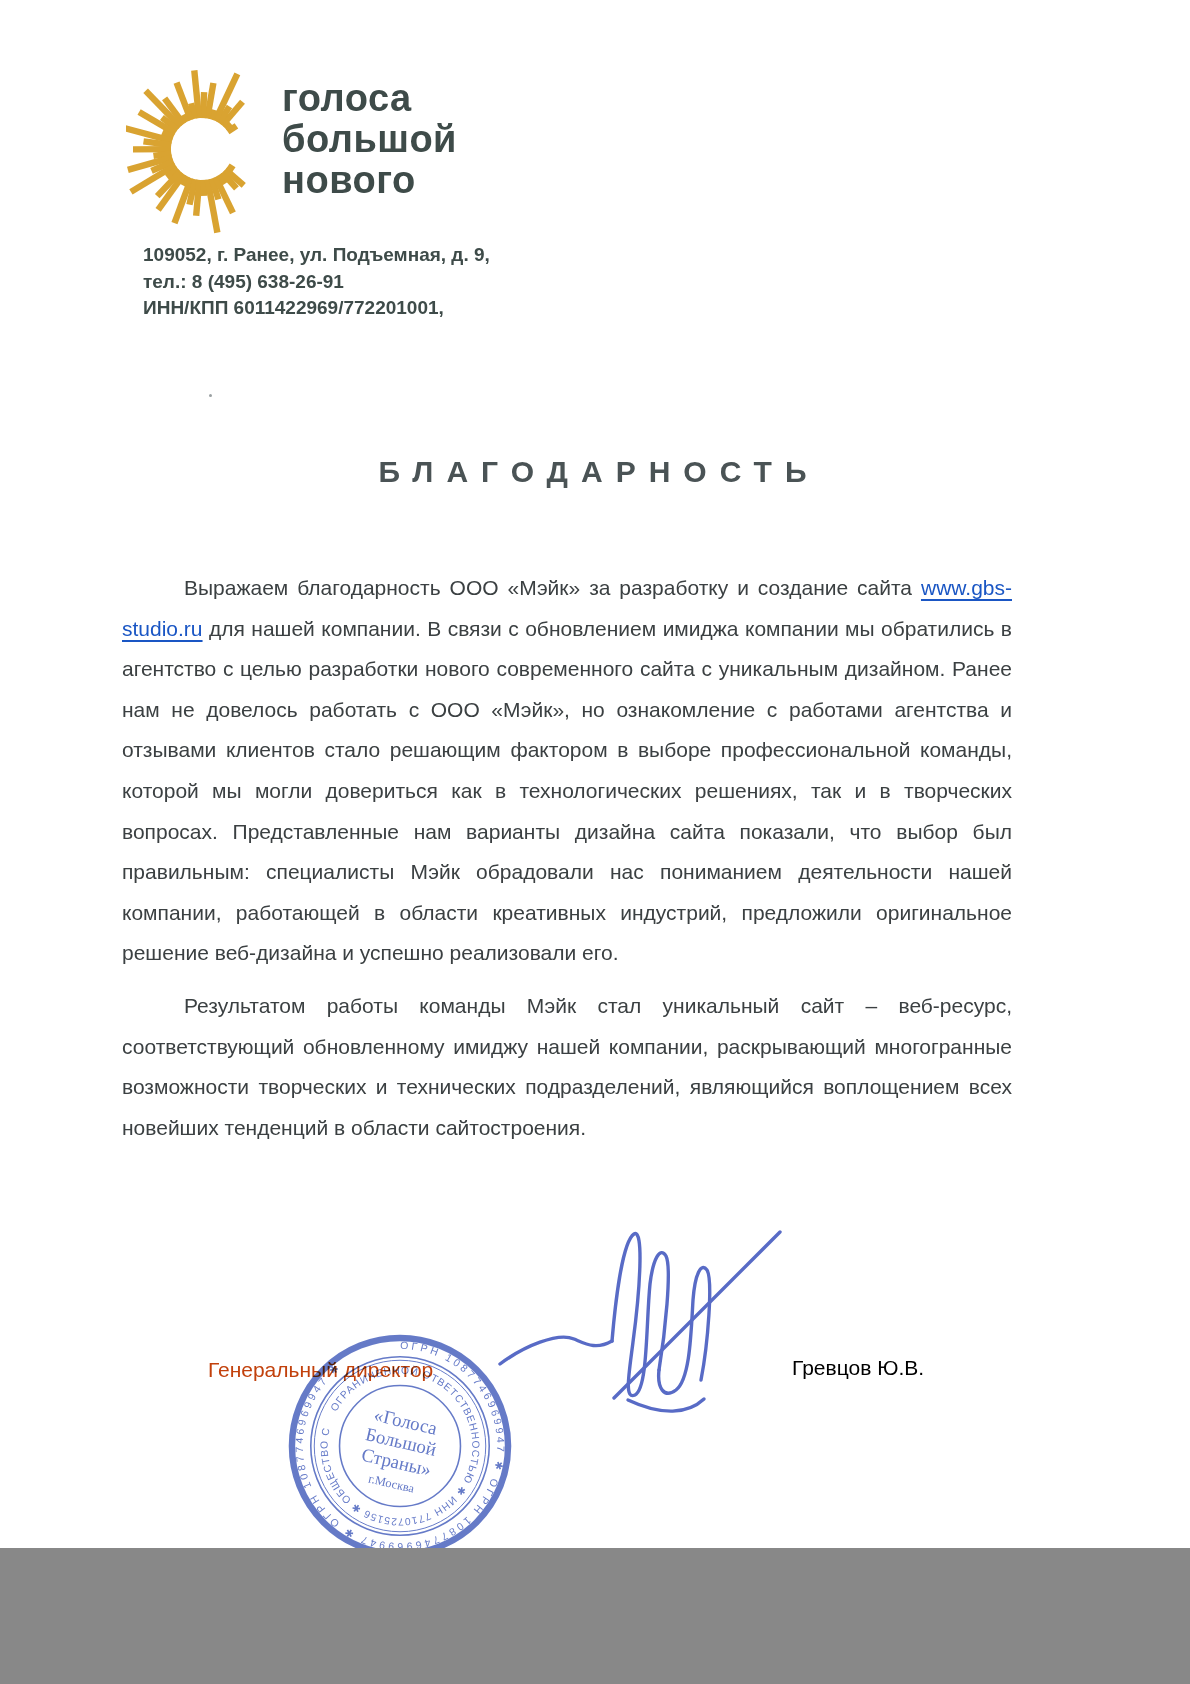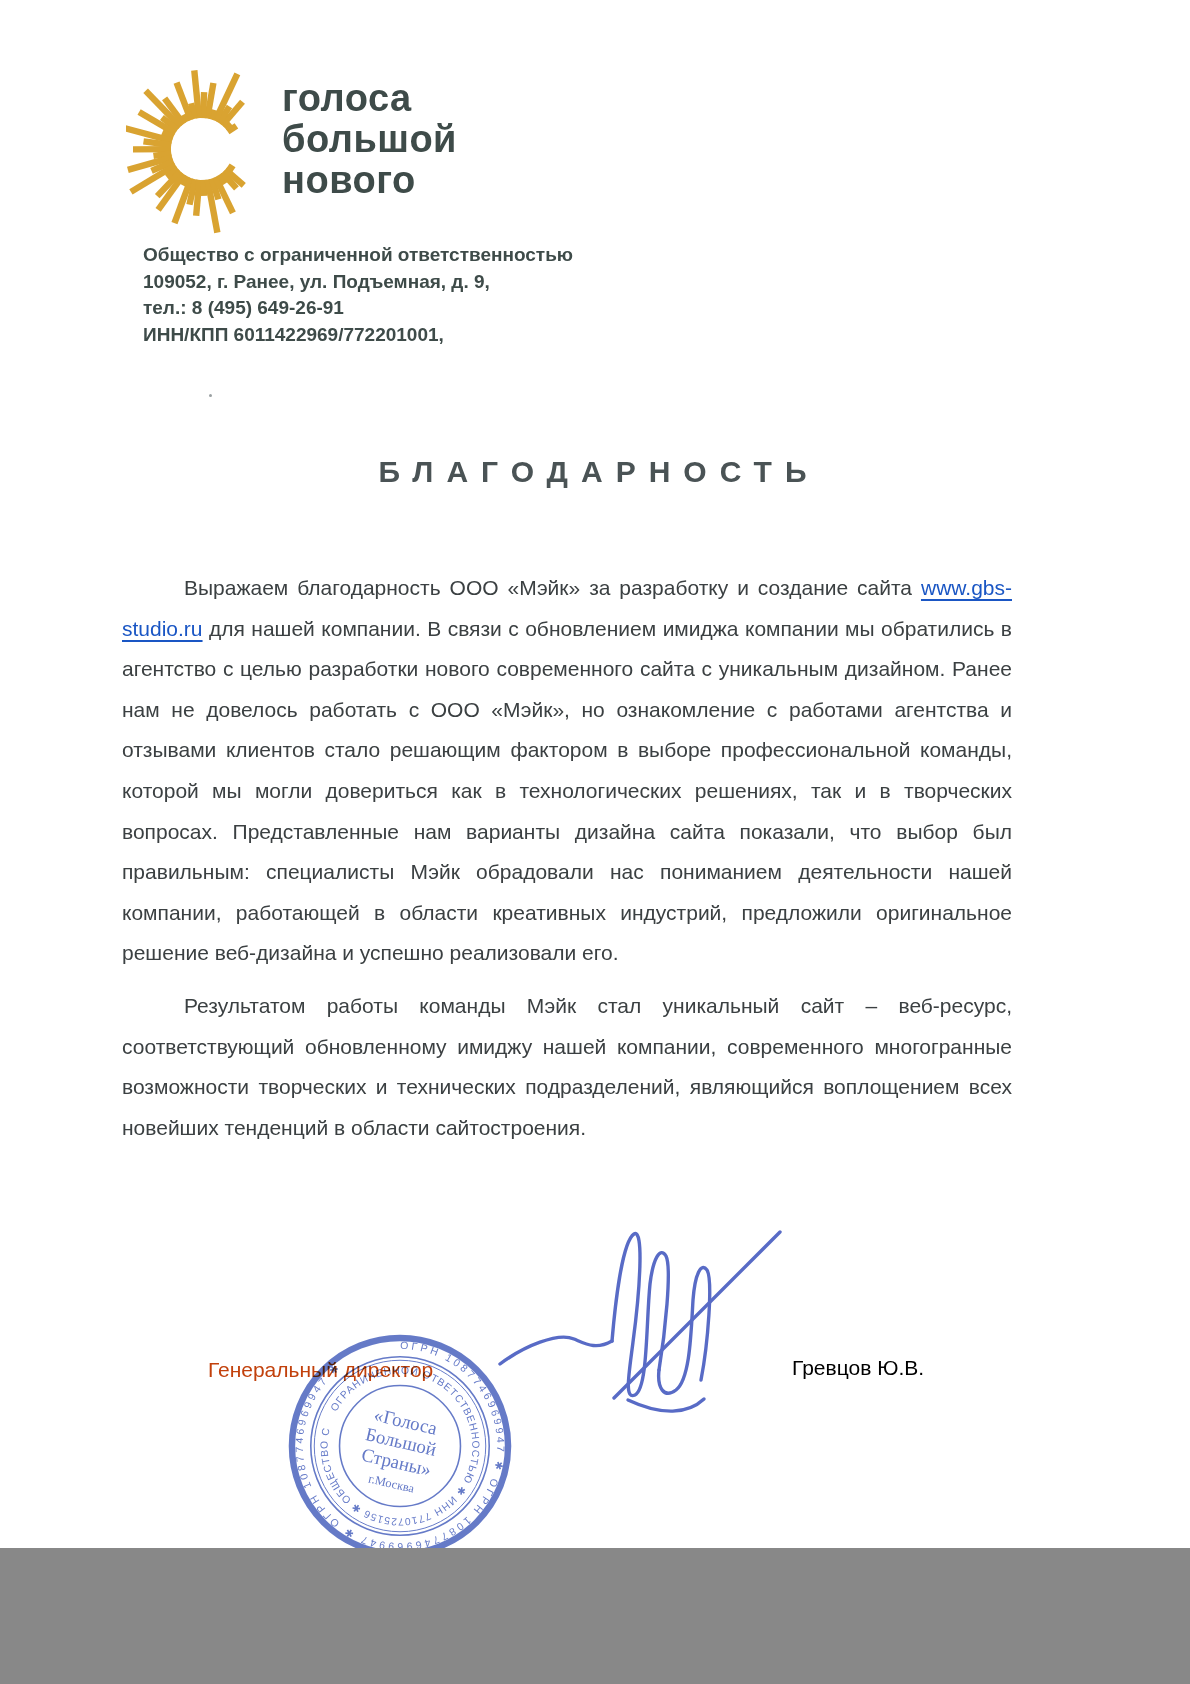--- a/index.html
+++ b/index.html
@@ -104,33 +104,32 @@
       </g>
   </svg>
 
   <div class="logo-wordmark">
     <div>голоса</div>
     <div>большой</div>
     <div>нового</div>
   </div>
 
   <div class="company-info">
-    <div>Общество с ограниченной ответственностью</div>
     <div>109052, г. Ранее, ул. Подъемная, д. 9,</div>
-    <div>тел.: 8 (495) 649-26-91</div>
+    <div>тел.: 8 (495) 638-26-91</div>
     <div>ИНН/КПП 6011422969/772201001,</div>
   </div>
 
   <div class="scan-dot"></div>
 
   <div class="doc-title">БЛАГОДАРНОСТЬ</div>
 
   <div class="body-text">
     <p><span>Выражаем благодарность ООО «Мэйк» за разработку и создание сайта </span><a class="site-link" href="#">www.gbs-studio.ru</a><span> для нашей компании. В связи с обновлением имиджа компании мы обратились в агентство с целью разработки нового современного сайта с уникальным дизайном. Ранее нам не довелось работать с ООО «Мэйк», но ознакомление с работами агентства и отзывами клиентов стало решающим фактором в выборе профессиональной команды, которой мы могли довериться как в технологических решениях, так и в творческих вопросах. Представленные нам варианты дизайна сайта показали, что выбор был правильным: специалисты Мэйк обрадовали нас пониманием деятельности нашей компании, работающей в области креативных индустрий, предложили оригинальное решение веб-дизайна и успешно реализовали его.</span></p>
-    <p>Результатом работы команды Мэйк стал уникальный сайт – веб-ресурс, соответствующий обновленному имиджу нашей компании, современного многогранные возможности творческих и технических подразделений, являющийся воплощением всех новейших тенденций в области сайтостроения.</p>
+    <p>Результатом работы команды Мэйк стал уникальный сайт – веб-ресурс, соответствующий обновленному имиджу нашей компании, раскрывающий многогранные возможности творческих и технических подразделений, являющийся воплощением всех новейших тенденций в области сайтостроения.</p>
   </div>
 
   <div class="sig-title">Генеральный директор</div>
   <div class="sig-name">Гревцов Ю.В.</div>
 
   <svg class="stamp" viewBox="0 0 230 230" aria-hidden="true">
     <defs>
       <path id="outerTextPath" d="M 115,17 A 98,98 0 1 1 114.9,17" fill="none"></path>
       <path id="innerTextPath" d="M 115,42 A 73,73 0 1 1 114.9,42" fill="none"></path>
     </defs>

